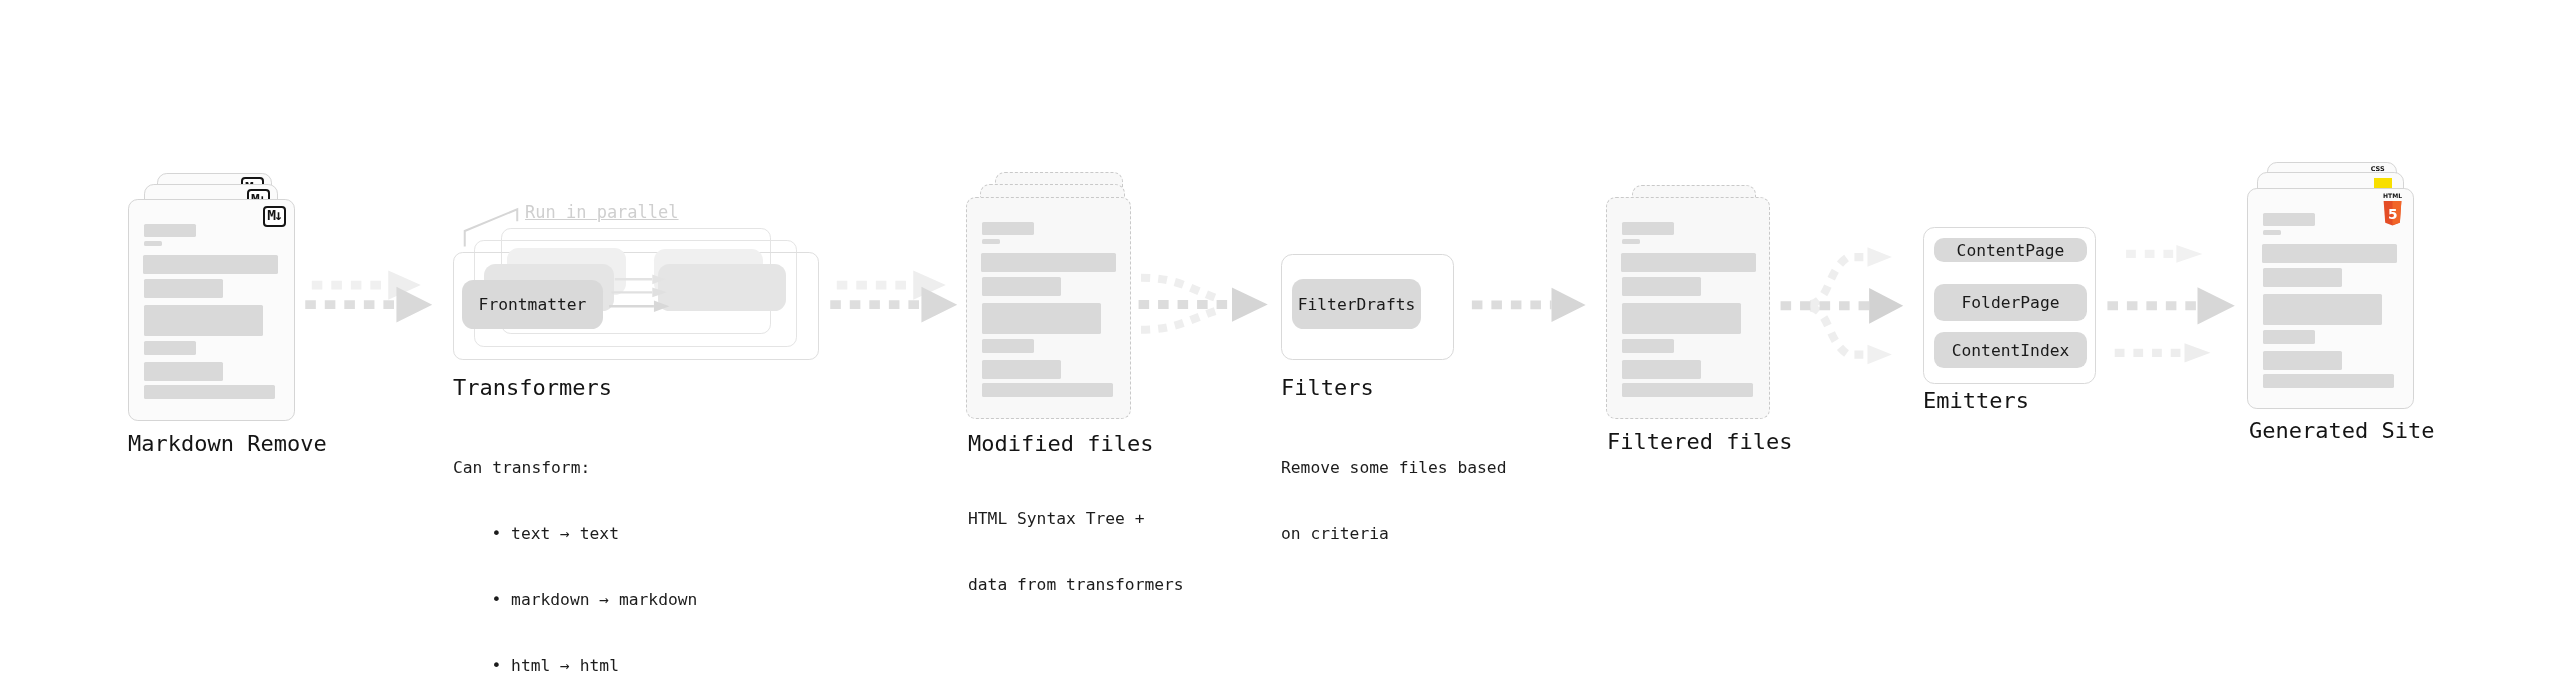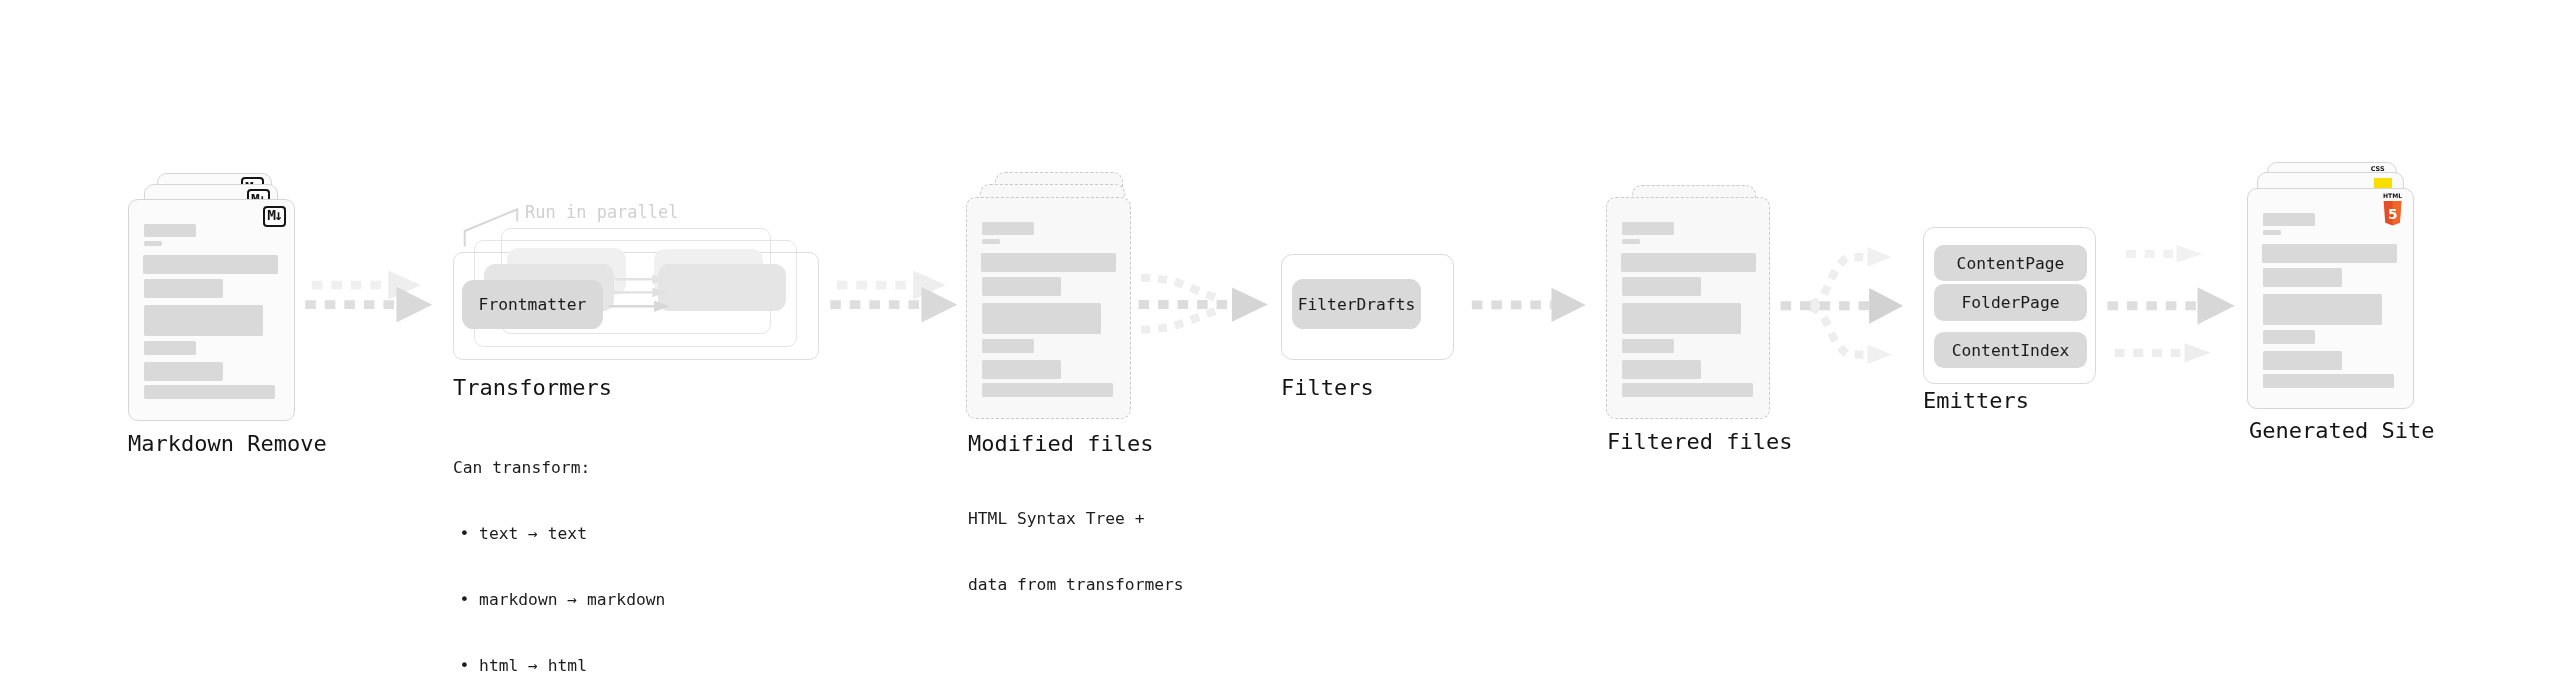--- a/index.html
+++ b/index.html
@@ -27,22 +27,22 @@
   .frame{position:absolute;border:1.6px solid #e4e4e4;border-radius:9.8px;box-sizing:border-box;background:transparent;}
   .frame.front{border-color:#dedede;}
   .pill{position:absolute;background:#d9d9d9;border-radius:11.4px;display:flex;align-items:center;justify-content:center;
     font-size:16.3px;color:#1a1a1a;box-sizing:border-box;white-space:pre;}
   .pill.ghost1{background:#e5e5e5;}
   .pill.ghost2{background:#f0f0f0;}
   .holder{position:absolute;background:#ffffff;border:1.6px solid #d9d9d9;border-radius:11.4px;box-sizing:border-box;}
   
   .stage-label{position:absolute;font-size:22px;color:#141414;white-space:pre;}
   .stage-desc{position:absolute;font-size:16.3px;line-height:22px;color:#1c1c1c;white-space:pre;}
-  .annotation{position:absolute;font-size:17px;color:#cfcfcf;white-space:pre;}
-  .bullet{padding-left:6.5px;}
+  .annotation{position:absolute;font-size:17px;color:#cfcfcf;white-space:pre;text-decoration:underline;}
+  .bullet{padding-left:6.5px;margin-left:32px;}
   
   .css-chip{position:absolute;font-family:"DejaVu Sans","Liberation Sans",sans-serif;font-weight:bold;
     font-size:6.5px;line-height:6.5px;color:#111;border-bottom:3.3px solid #2760e5;padding-bottom:0.8px;}
   .js-chip{position:absolute;width:18px;height:9.8px;background:#f8df00;}
 </style>
 </head>
 <body>
 
 <div id="canvas">
 
@@ -133,20 +133,24 @@
   <svg class="abs" style="left:1136px;top:268px" width="140" height="78" viewBox="0 0 172 96">
     <path d="M6,12 C52,12 66,26 104,39" stroke="#eeeeee" stroke-width="10" stroke-dasharray="11 10" fill="none"></path>
     <path d="M6,76 C52,76 66,62 104,51" stroke="#eeeeee" stroke-width="10" stroke-dasharray="11 10" fill="none"></path>
     <line x1="3" y1="45" x2="118" y2="45" stroke="#dcdcdc" stroke-width="11" stroke-dasharray="13 11"></line>
     <polygon points="118,24 118,66 162,45" fill="#d5d5d5"></polygon>
   </svg>
 
   <div class="holder" style="left:1281px;top:254px;width:173px;height:106px"></div>
   <div class="pill" style="left:1292px;top:279px;width:129px;height:50px">FilterDrafts</div>
   <div class="stage-label" style="left:1281px;top:375px">Filters</div>
+  <div class="stage-desc" style="left:1281px;top:413px">
+    <div>Remove some files based</div>
+    <div>on criteria</div>
+  </div>
 
   <svg class="abs" style="left:1467px;top:286px" width="130" height="41" viewBox="0 0 160 50">
     <line x1="6" y1="23" x2="104" y2="23" stroke="#dcdcdc" stroke-width="11" stroke-dasharray="13 11"></line>
     <polygon points="104,2 104,44 146,23" fill="#d6d6d6"></polygon>
   </svg>
 
   <div class="card dashed" style="left:1632px;top:185px;width:124px;height:37px"></div>
   <div class="card dashed" style="left:1606px;top:197px;width:164px;height:222px">
     <div class="bar b1"></div>
     <div class="bar b2"></div>
@@ -162,21 +166,21 @@
   <svg class="abs" style="left:1778px;top:240px" width="140" height="130" viewBox="0 0 172 160">
     <path d="M40,79 C64,74 60,38 86,21 L108,21" stroke="#eeeeee" stroke-width="10" stroke-dasharray="11 10" fill="none"></path>
     <polygon points="110,9 110,33 140,21" fill="#f0f0f0"></polygon>
     <path d="M40,83 C64,88 60,124 86,141 L108,141" stroke="#eeeeee" stroke-width="10" stroke-dasharray="11 10" fill="none"></path>
     <polygon points="110,129 110,153 140,141" fill="#f0f0f0"></polygon>
     <line x1="3" y1="81" x2="112" y2="81" stroke="#dcdcdc" stroke-width="11" stroke-dasharray="13 11"></line>
     <polygon points="112,59 112,103 154,81" fill="#d2d2d2"></polygon>
   </svg>
 
   <div class="holder" style="left:1923px;top:227px;width:173px;height:157px"></div>
-  <div class="pill" style="left:1934px;top:245px;width:153px;height:36px;border-radius:9.8px">ContentPage</div>
+  <div class="pill" style="left:1934px;top:238px;width:153px;height:24px;border-radius:9.8px">ContentPage</div>
   <div class="pill" style="left:1934px;top:284px;width:153px;height:37px;border-radius:9.8px">FolderPage</div>
   <div class="pill" style="left:1934px;top:332px;width:153px;height:36px;border-radius:9.8px">ContentIndex</div>
   <div class="stage-label" style="left:1923px;top:388px">Emitters</div>
 
   <svg class="abs" style="left:2105px;top:240px" width="142" height="130" viewBox="0 0 175 160">
     <line x1="26" y1="17" x2="88" y2="17" stroke="#f1f1f1" stroke-width="10" stroke-dasharray="12 11"></line>
     <polygon points="88,6 88,28 120,17" fill="#f1f1f1"></polygon>
     <line x1="3" y1="81" x2="114" y2="81" stroke="#dedede" stroke-width="11" stroke-dasharray="13 11"></line>
     <polygon points="114,58 114,104 160,81" fill="#d7d7d7"></polygon>
     <line x1="12" y1="139" x2="98" y2="139" stroke="#ededed" stroke-width="10" stroke-dasharray="12 11"></line>

